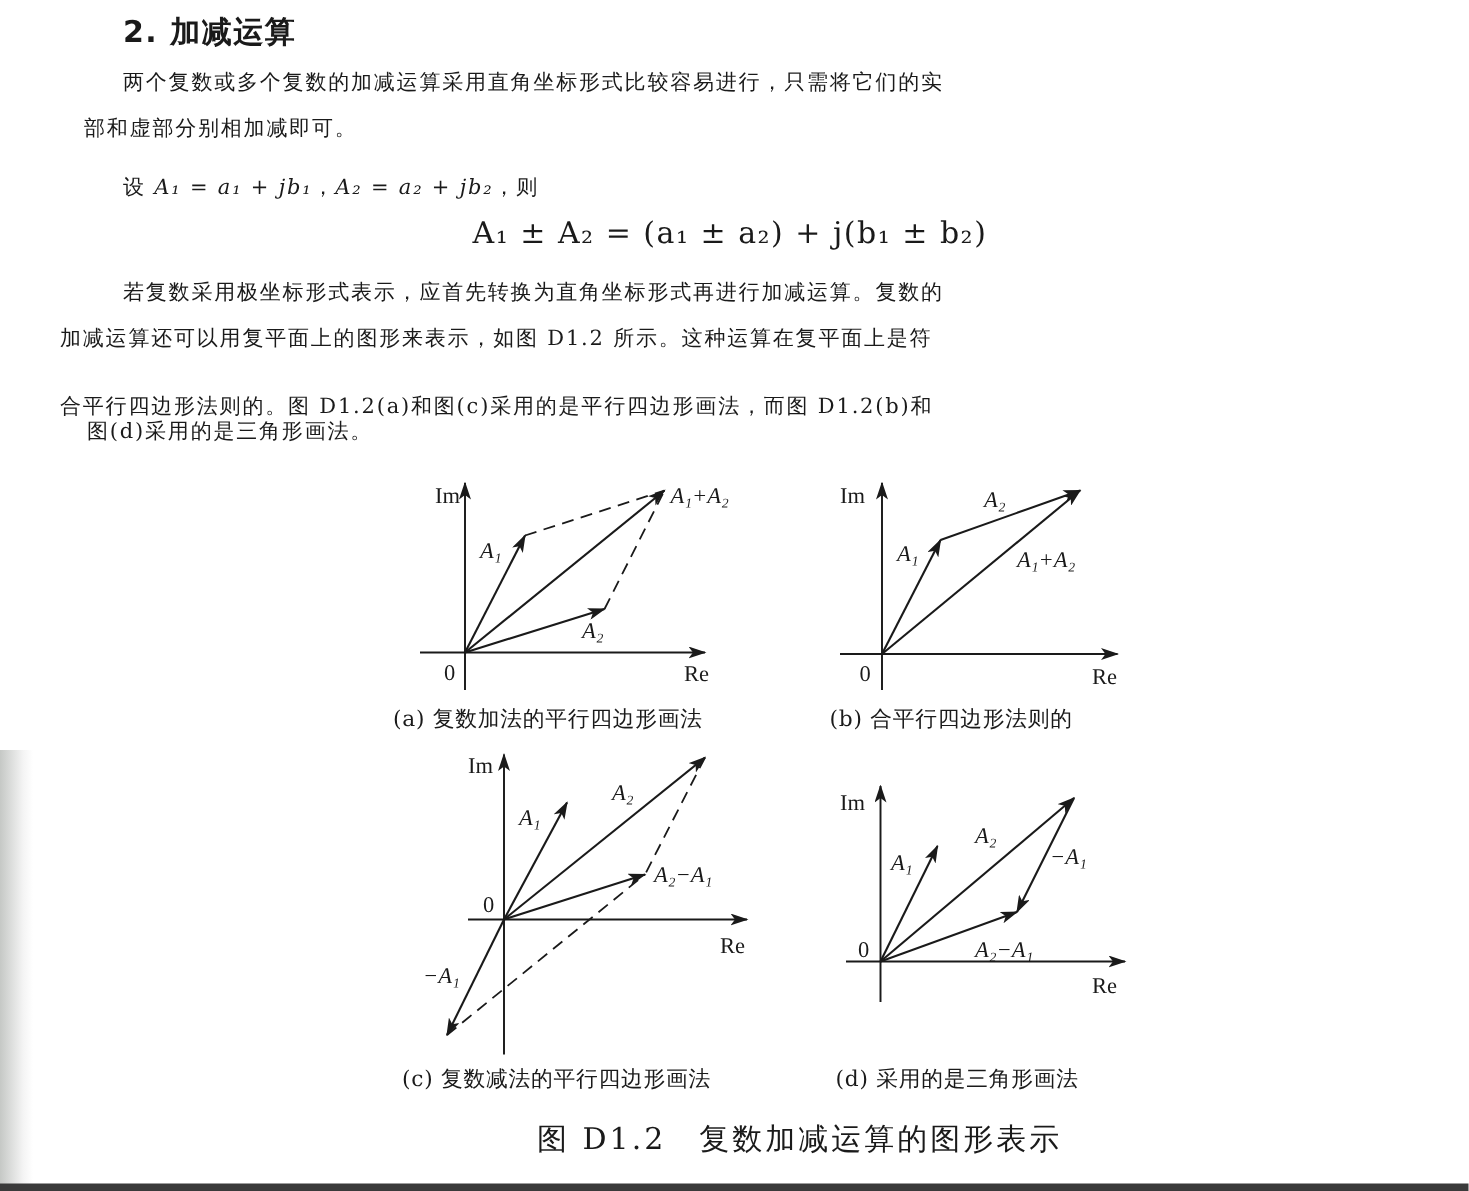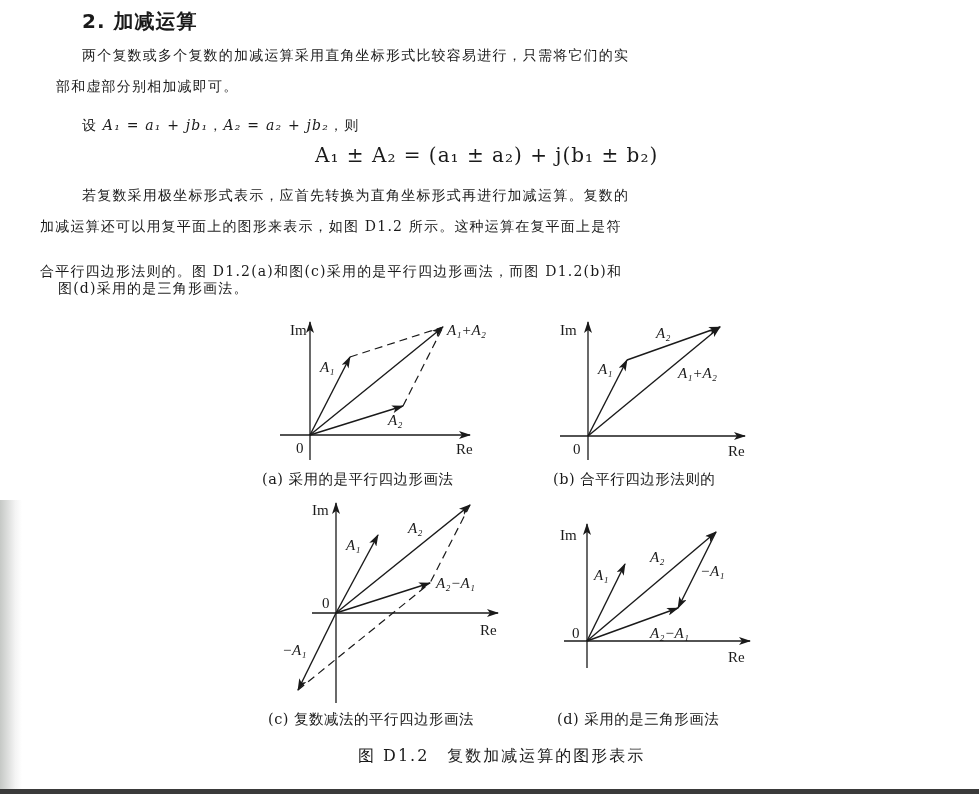--- a/index.html
+++ b/index.html
@@ -25,21 +25,21 @@
     .formula { position: absolute; left: 315px; top: 143px; font-size: 20px; letter-spacing: 1px; white-space: nowrap; }
     .p3a { left: 82px; top: 180px; }
     .p3b { left: 40px; top: 211px; }
     .p3c { left: 40px; top: 256px; }
     .p3d { left: 58px; top: 273px; }
     i { font-style: italic; }
     .fig { position: absolute; }
     .fig svg { overflow: visible; }
     .fig svg text { font-family: "Liberation Serif", serif; fill: #1a1a1a; }
     .caption { position: absolute; font-size: 14.5px; white-space: nowrap; letter-spacing: 0.5px; }
-    .fig-title { position: absolute; left: 358px; top: 746px; font-size: 16px; letter-spacing: 2px; white-space: nowrap; }
+    .fig-title { position: absolute; left: 358px; top: 746px; font-size: 20px; letter-spacing: 2px; white-space: nowrap; }
   </style>
 </head>
 <body>
 
 <div class="edge-shadow"></div>
 
 <div class="heading">2. 加减运算</div>
 
 <div class="para p1a">两个复数或多个复数的加减运算采用直角坐标形式比较容易进行，只需将它们的实</div>
 <div class="para p1b">部和虚部分别相加减即可。</div>
@@ -74,21 +74,21 @@
     <line x1="90" y1="47" x2="183" y2="17" stroke="#1a1a1a" stroke-width="1.2" stroke-dasharray="8,5"></line>
     <line x1="143" y1="96" x2="183" y2="17" stroke="#1a1a1a" stroke-width="1.2" stroke-dasharray="8,5"></line>
     <text x="30" y="25" font-size="15">Im</text>
     <text x="196" y="144" font-size="15">Re</text>
     <text x="36" y="143" font-size="15">0</text>
     <text x="60" y="62" font-size="15" font-style="italic">A₁</text>
     <text x="128" y="115" font-size="15" font-style="italic">A₂</text>
     <text x="187" y="25" font-size="15" font-style="italic">A₁+A₂</text>
   </svg>
 </div>
-<div class="caption" style="left:262px; top:470px;">(a) 采用的是平行四边形画法</div>
+<div class="caption" style="left:262px; top:470px;">(a) 复数加法的平行四边形画法</div>
 
 <div class="fig" style="left:530px; top:310px;">
   <svg width="250" height="160">
     <line x1="58" y1="150" x2="58" y2="12" stroke="#1a1a1a" stroke-width="1.3" marker-end="url(#arr)"></line>
     <line x1="30" y1="126" x2="215" y2="126" stroke="#1a1a1a" stroke-width="1.3" marker-end="url(#arr)"></line>
     <line x1="58" y1="126" x2="97" y2="50" stroke="#1a1a1a" stroke-width="1.4" marker-end="url(#arr)"></line>
     <line x1="97" y1="50" x2="190" y2="17" stroke="#1a1a1a" stroke-width="1.4" marker-end="url(#arr)"></line>
     <line x1="58" y1="126" x2="190" y2="17" stroke="#1a1a1a" stroke-width="1.4" marker-end="url(#arr)"></line>
     <text x="30" y="25" font-size="15">Im</text>
     <text x="198" y="146" font-size="15">Re</text>

